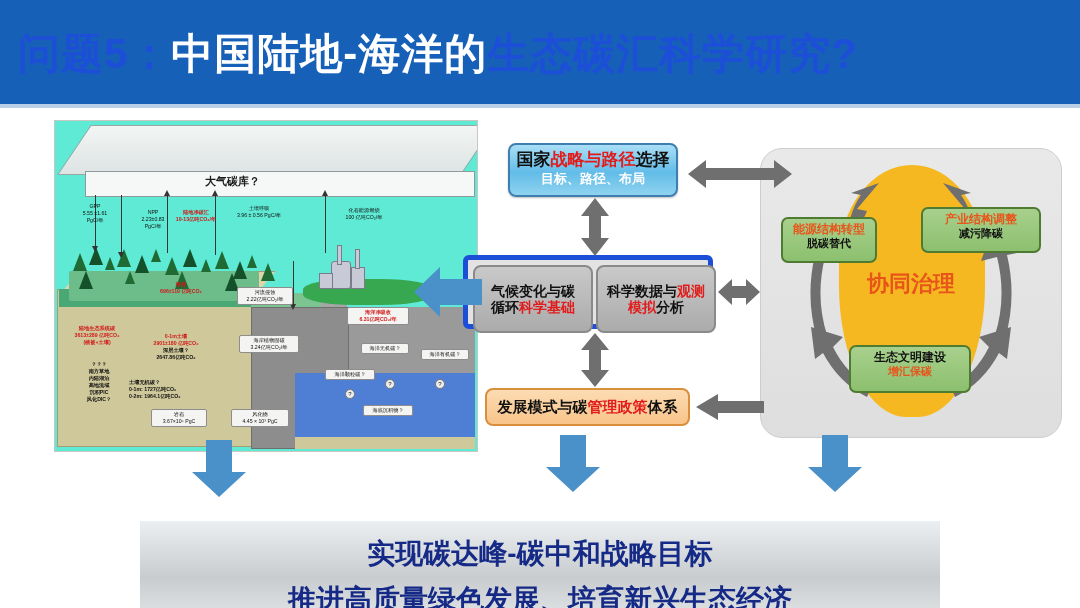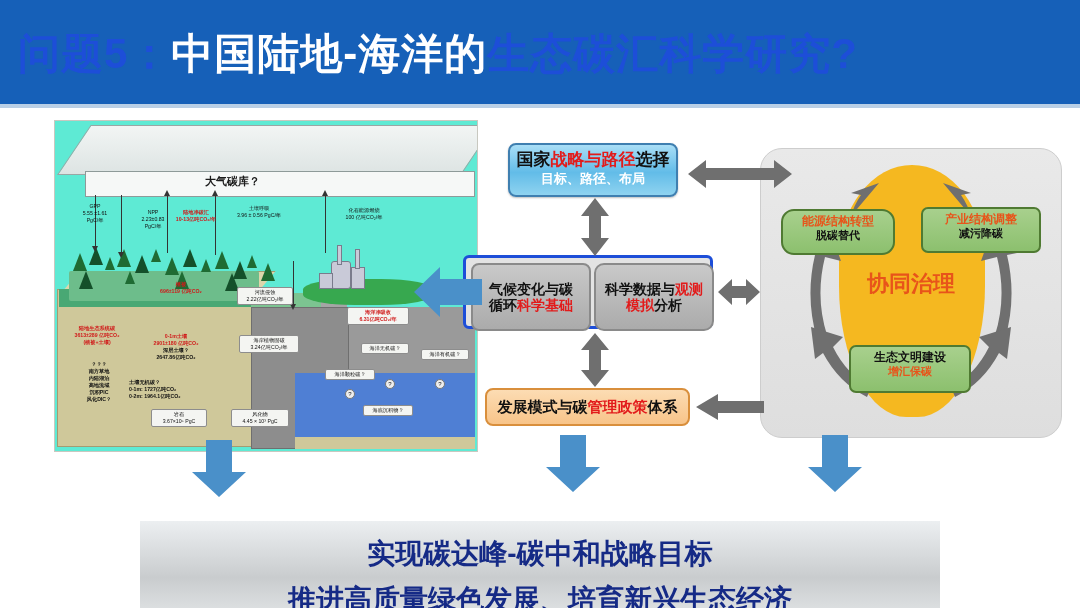--- a/index.html
+++ b/index.html
@@ -119,31 +119,31 @@
     left:508px;top:143px;width:170px;height:54px;
     background:linear-gradient(180deg,#a9def6 0%,#62bce8 55%,#8fd3f0 100%);
     border:2px solid #3f7fb0;border-radius:8px;
     box-shadow:0 1px 2px rgba(0,0,0,.25);
   }
   .box-blue .l1{font-size:17px;font-weight:bold;color:#111;margin-top:6px;line-height:1.1;}
   .box-blue .l2{font-size:13px;font-weight:bold;color:#ffffff;margin-top:2px;line-height:1.1;}
 
   .grey-wrap{
     left:463px;top:255px;width:250px;height:74px;
-    background:#e3e3e3;border:3px solid #1d4ed8;border-radius:6px;
+    background:#e3e3e3;border:5px solid #1d4ed8;border-radius:6px;
   }
   .box-grey{
     width:116px;height:64px;
     background:linear-gradient(180deg,#c9c9c9 0%,#ababab 100%);
     border:2px solid #8a8a8a;border-radius:8px;
     display:flex;align-items:center;justify-content:center;
     font-size:14px;font-weight:bold;color:#111;line-height:1.15;
   }
   .box-grey.g1{position:absolute;left:5px;top:5px;}
-  .box-grey.g2{position:absolute;left:128px;top:5px;border-radius:10px;}
+  .box-grey.g2{position:absolute;left:128px;top:5px;}
 
   .box-orange{
     left:485px;top:388px;width:205px;height:38px;
     background:linear-gradient(180deg,#fcdcb3 0%,#f8c489 100%);
     border:2px solid #d98f3c;border-radius:8px;
     display:flex;align-items:center;justify-content:center;
     font-size:15px;font-weight:bold;color:#111;
   }
   .red{color:#e21b1b;}
 
@@ -164,21 +164,21 @@
   .gbox{
     position:absolute;box-sizing:border-box;
     background:linear-gradient(180deg,#a8d08d 0%,#8cc06e 100%);
     border:2px solid #4f7a32;border-radius:7px;text-align:center;
     padding-top:4px;
   }
   .gbox .g-l1{font-size:12px;font-weight:bold;color:#e8541a;line-height:1.15;}
   .gbox .g-l1.dark{color:#111;}
   .gbox .g-l2{font-size:11px;font-weight:bold;color:#111;line-height:1.2;}
   .gbox .g-l2.orange{color:#e8541a;}
-  .g-tl{left:20px;top:60px;width:114px;height:46px;border-radius:13px;}
+  .g-tl{left:20px;top:68px;width:96px;height:46px;}
   .g-tr{left:160px;top:58px;width:120px;height:46px;}
   .g-b{left:88px;top:196px;width:122px;height:48px;}
 
   
   .banner{
     position:absolute;left:140px;top:488px;width:800px;height:118px;
     background:linear-gradient(180deg,#eceff1 0%,#c9ccce 48%,#eef1f2 100%);
     margin-top:33px;
   }
   .banner .b1,.banner .b2{

